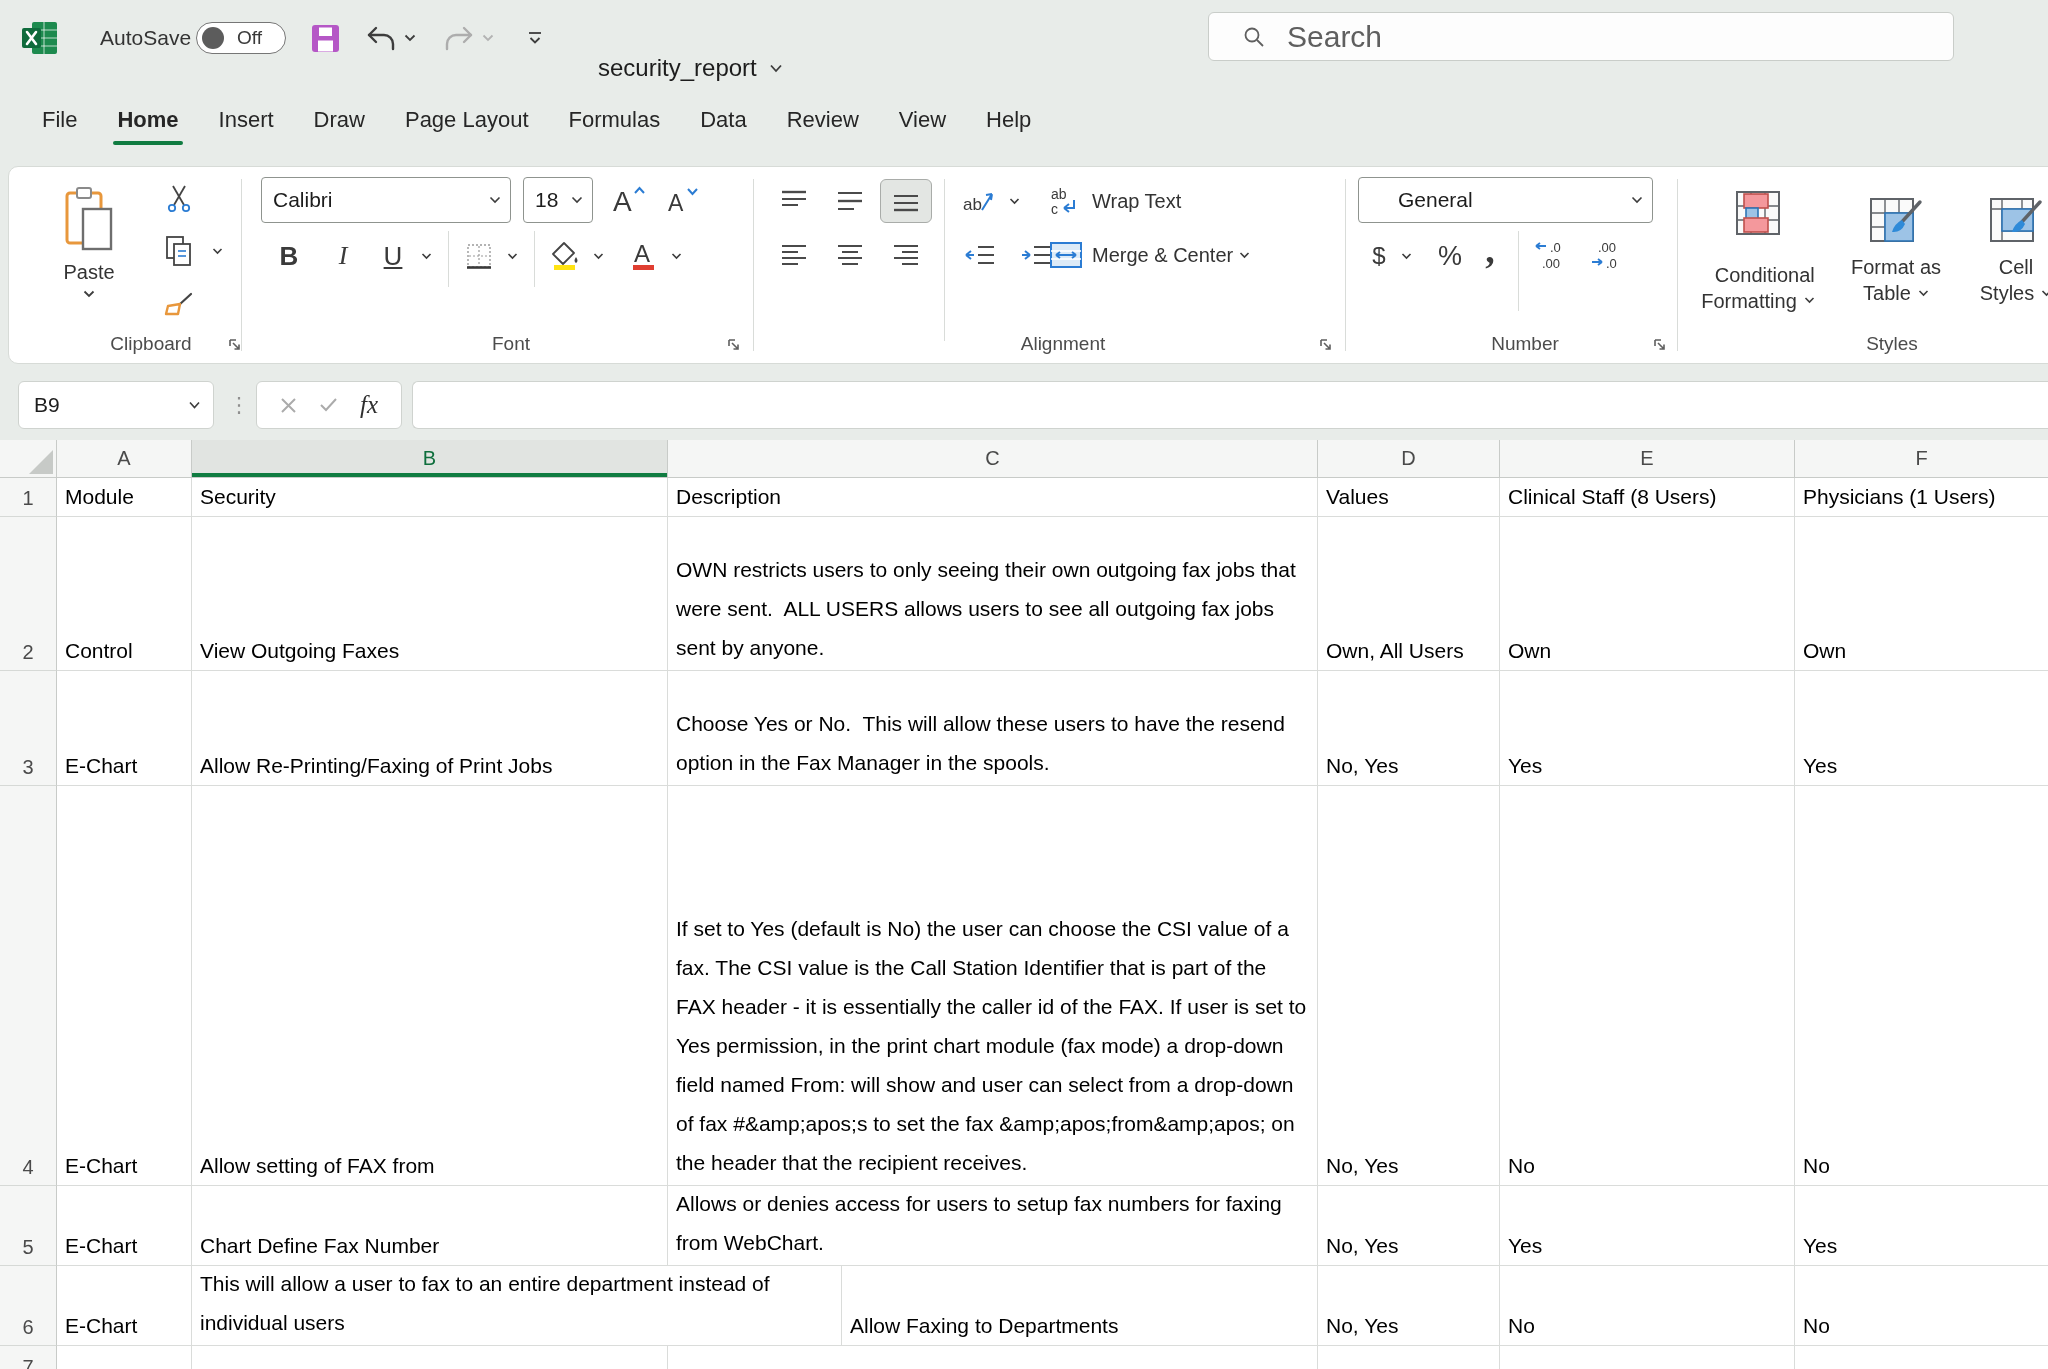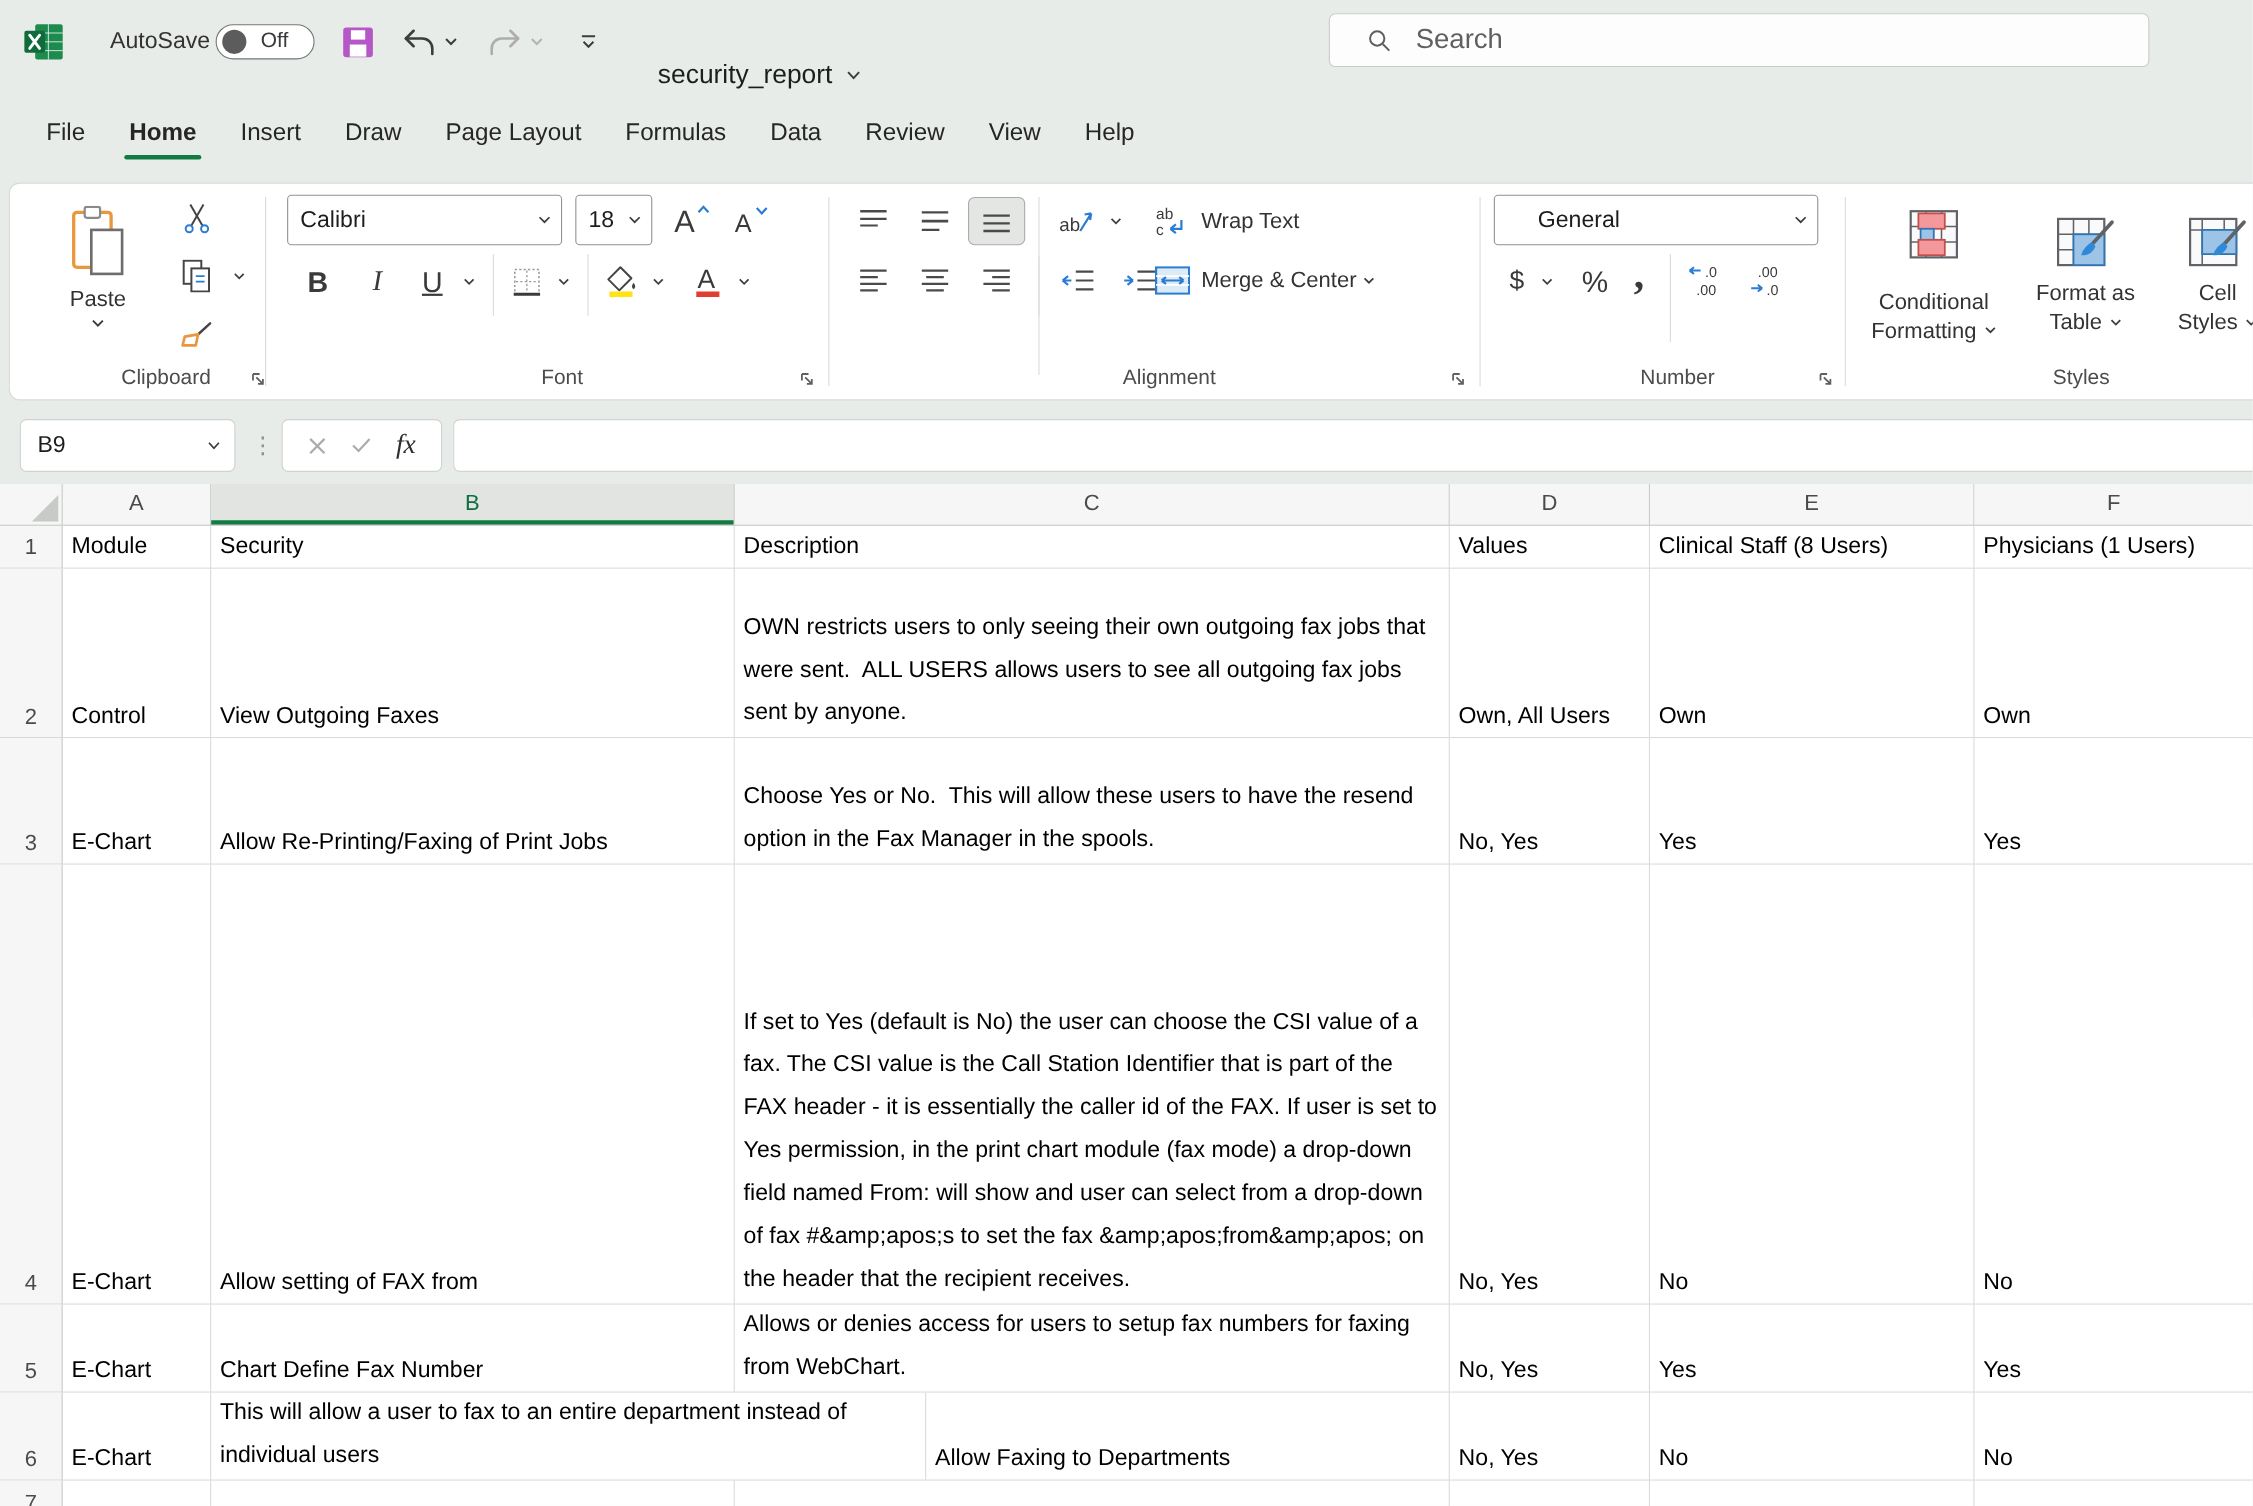--- a/index.html
+++ b/index.html
@@ -23,21 +23,21 @@
   .toggle-state { font-size:19px; color:#3a3a3a; margin-left:13px; }
   .qat-btn { top:0; height:76px; display:flex; align-items:center; cursor:default; }
   .save-btn { left:310px; }
   .undo-btn { left:366px; }
   .undo-chev { left:404px; }
   .redo-btn { left:444px; }
   .redo-chev { left:482px; }
   .qat-custom { left:526px; }
   .doc-title { left:598px; top:0; height:76px; display:flex; align-items:center; gap:12px; font-size:24px; color:#1d1d1d;margin-top:30px; }
   .search-box { position:absolute; left:1208px; top:12px; width:746px; height:49px; background:#fdfdfd; border:1px solid #c9cdc9; border-radius:6px; display:flex; align-items:center; padding-left:34px; }
-  .search-box input { border:none; outline:none; background:transparent; font-size:25px; color:#444; margin-left:22px; width:600px; font-family:"Liberation Sans",sans-serif; }
+  .search-box input { border:none; outline:none; background:transparent; font-size:30px; color:#444; margin-left:22px; width:600px; font-family:"Liberation Sans",sans-serif; }
   .search-box input::placeholder { color:#5f5f5f; opacity:1; }
 
   
   .tabrow { position:absolute; left:22px; top:76px; height:88px; display:flex; align-items:center; }
   .tab { position:relative; font-size:22px; color:#262626; padding:14px 20px; cursor:default; }
   .tab.active { font-weight:700; }
   .tab.active::after { content:""; position:absolute; left:16px; right:16px; bottom:2px; height:4px; background:#107c41; border-radius:2px; }
 
   
   .ribbon { position:absolute; left:8px; top:166px; width:2056px; height:198px; background:#fff; border:1px solid #d7dbd7; border-radius:10px; }
@@ -459,21 +459,21 @@
       <svg width="52" height="52" viewBox="0 0 52 52">
         <rect x="5" y="5" width="42" height="42" fill="#fafafa" stroke="#5f6368" stroke-width="2"></rect>
         <line x1="19" y1="5" x2="19" y2="47" stroke="#5f6368" stroke-width="1.4"></line>
         <line x1="33" y1="5" x2="33" y2="47" stroke="#5f6368" stroke-width="1.4"></line>
         <line x1="5" y1="19" x2="47" y2="19" stroke="#5f6368" stroke-width="1.4"></line>
         <line x1="5" y1="33" x2="47" y2="33" stroke="#5f6368" stroke-width="1.4"></line>
         <rect x="12" y="7" width="24" height="14" fill="#f4989c" stroke="#c0504d" stroke-width="1.6"></rect>
         <rect x="14" y="21" width="12" height="12" fill="#9dc3e6" stroke="#2e75b6" stroke-width="1.6"></rect>
         <rect x="12" y="31" width="24" height="14" fill="#f4989c" stroke="#c0504d" stroke-width="1.6"></rect>
       </svg>
-      <div class="two-line" style="margin-top:23px;">
+      <div class="two-line" style="margin-top:23px;text-align:right;">
         <div>Conditional</div>
         <div style="display:flex;align-items:center;justify-content:center;gap:7px;">
           <span>Formatting</span>
           <svg width="11" height="7" viewBox="0 0 11 7">
               <path d="M1.5 1 L5.5 5 L9.5 1" fill="none" stroke="#3d3d3d" stroke-width="1.6"></path>
             </svg>
         </div>
       </div>
     </div>
     <div class="icon-btn" style="position:absolute;left:158px;top:8px;width:120px;height:150px;flex-direction:column;">

